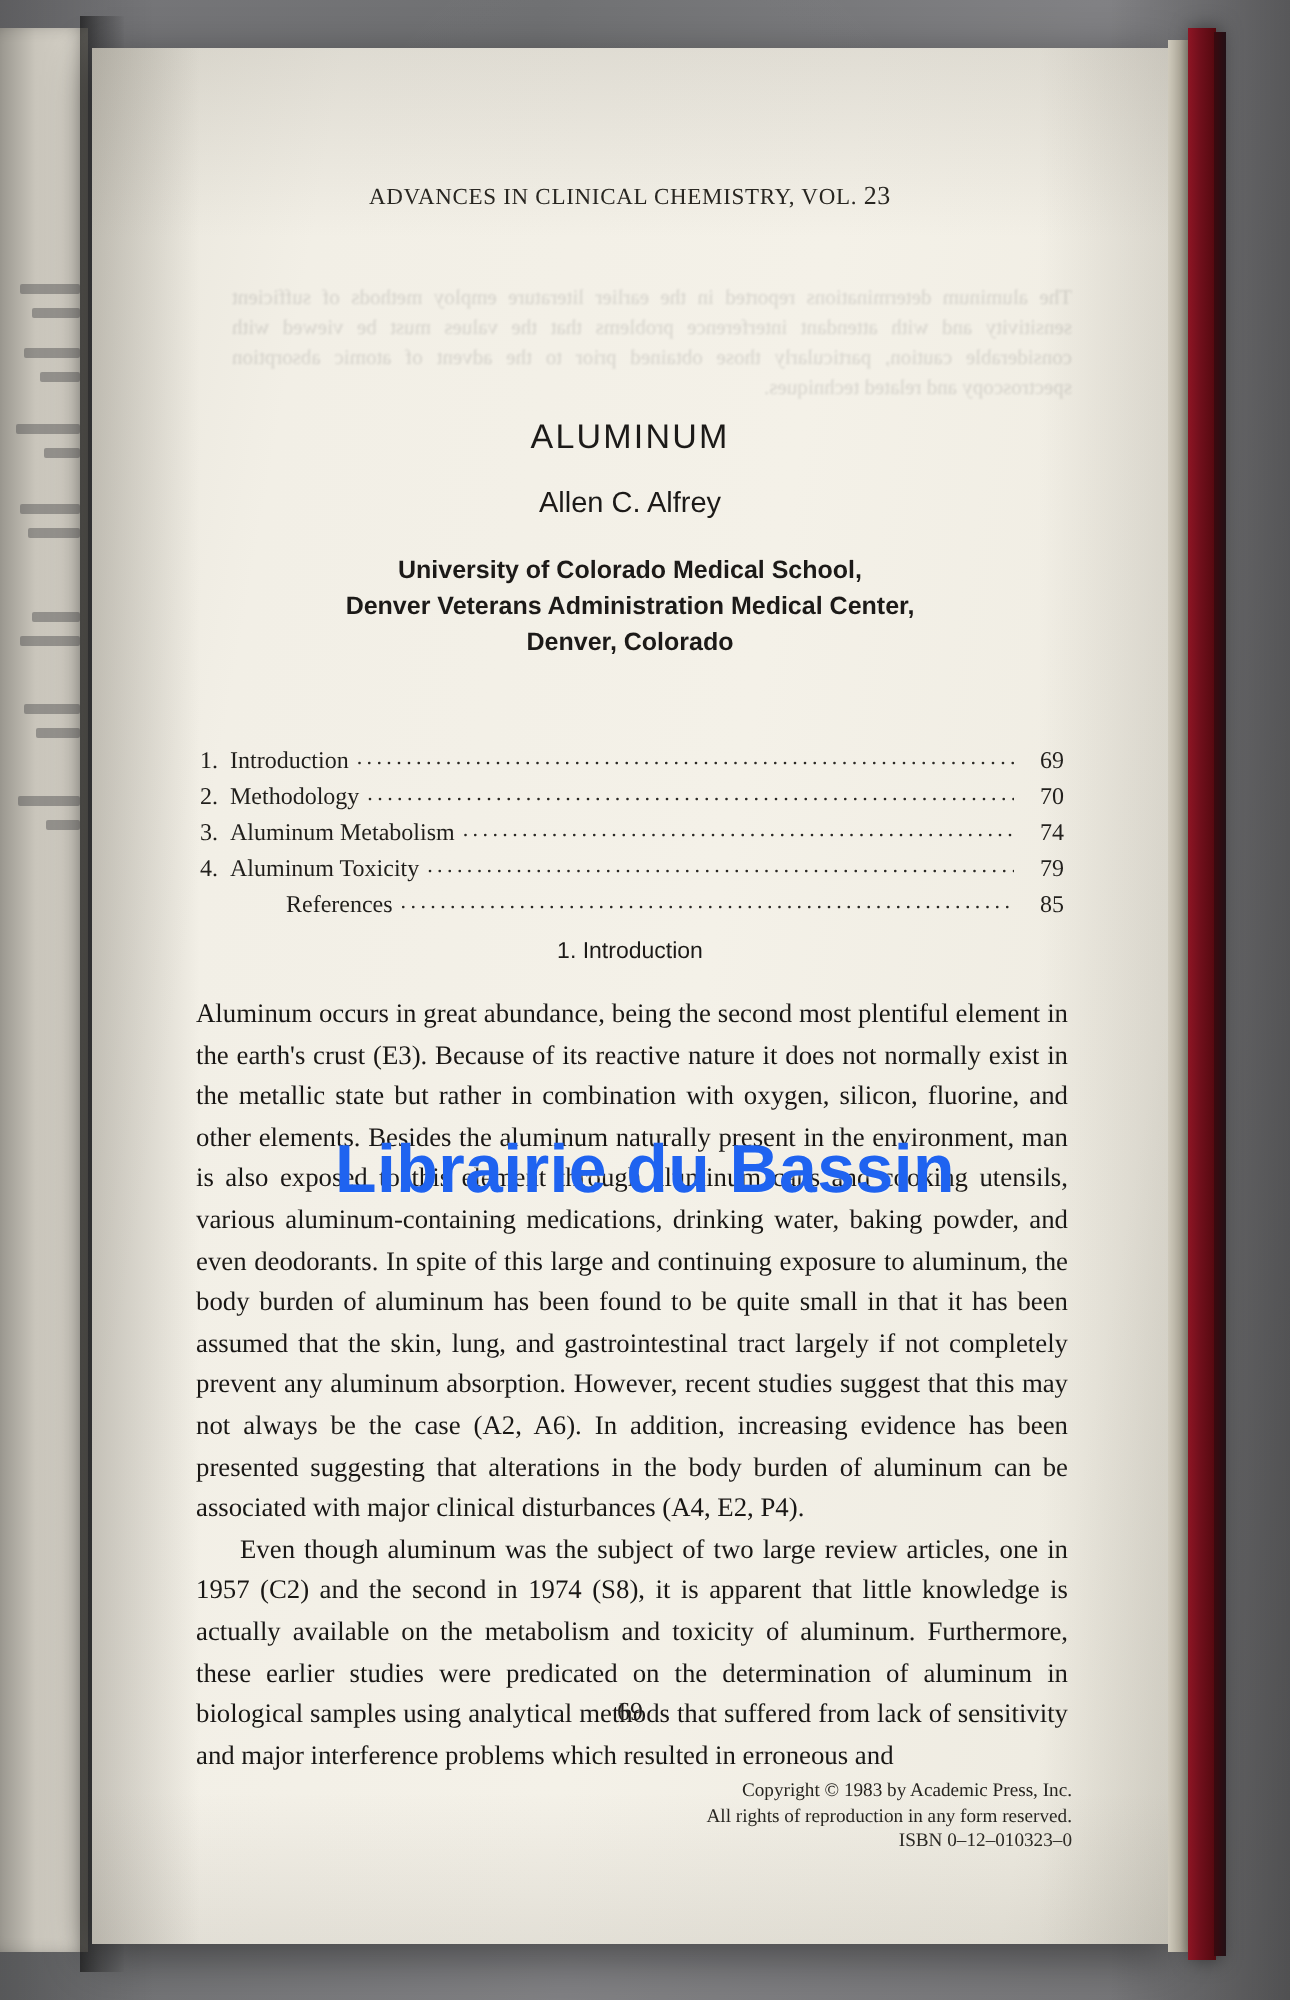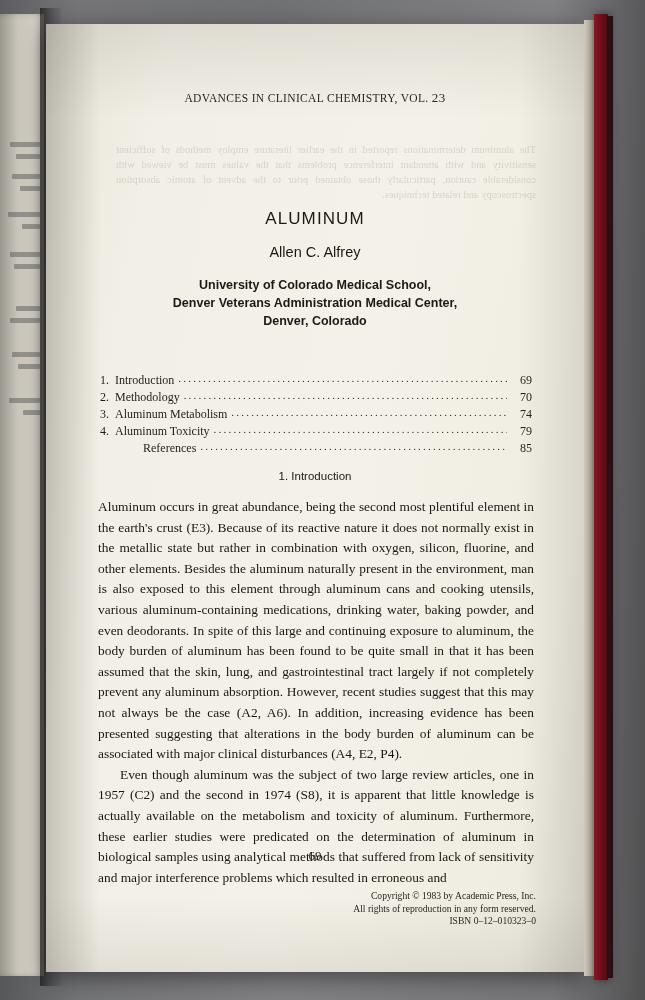--- a/index.html
+++ b/index.html
@@ -370,14 +370,15 @@
         <div>ISBN 0–12–010323–0</div>
       </div>
 
     </div>
   </div>
 
   <div class="fore-edge"></div>
   <div class="cover-strip"></div>
   <div class="cover-edge-dark"></div>
 
+  <div class="watermark">Librairie du Bassin</div>
 
 </div>
 
 </body></html>

